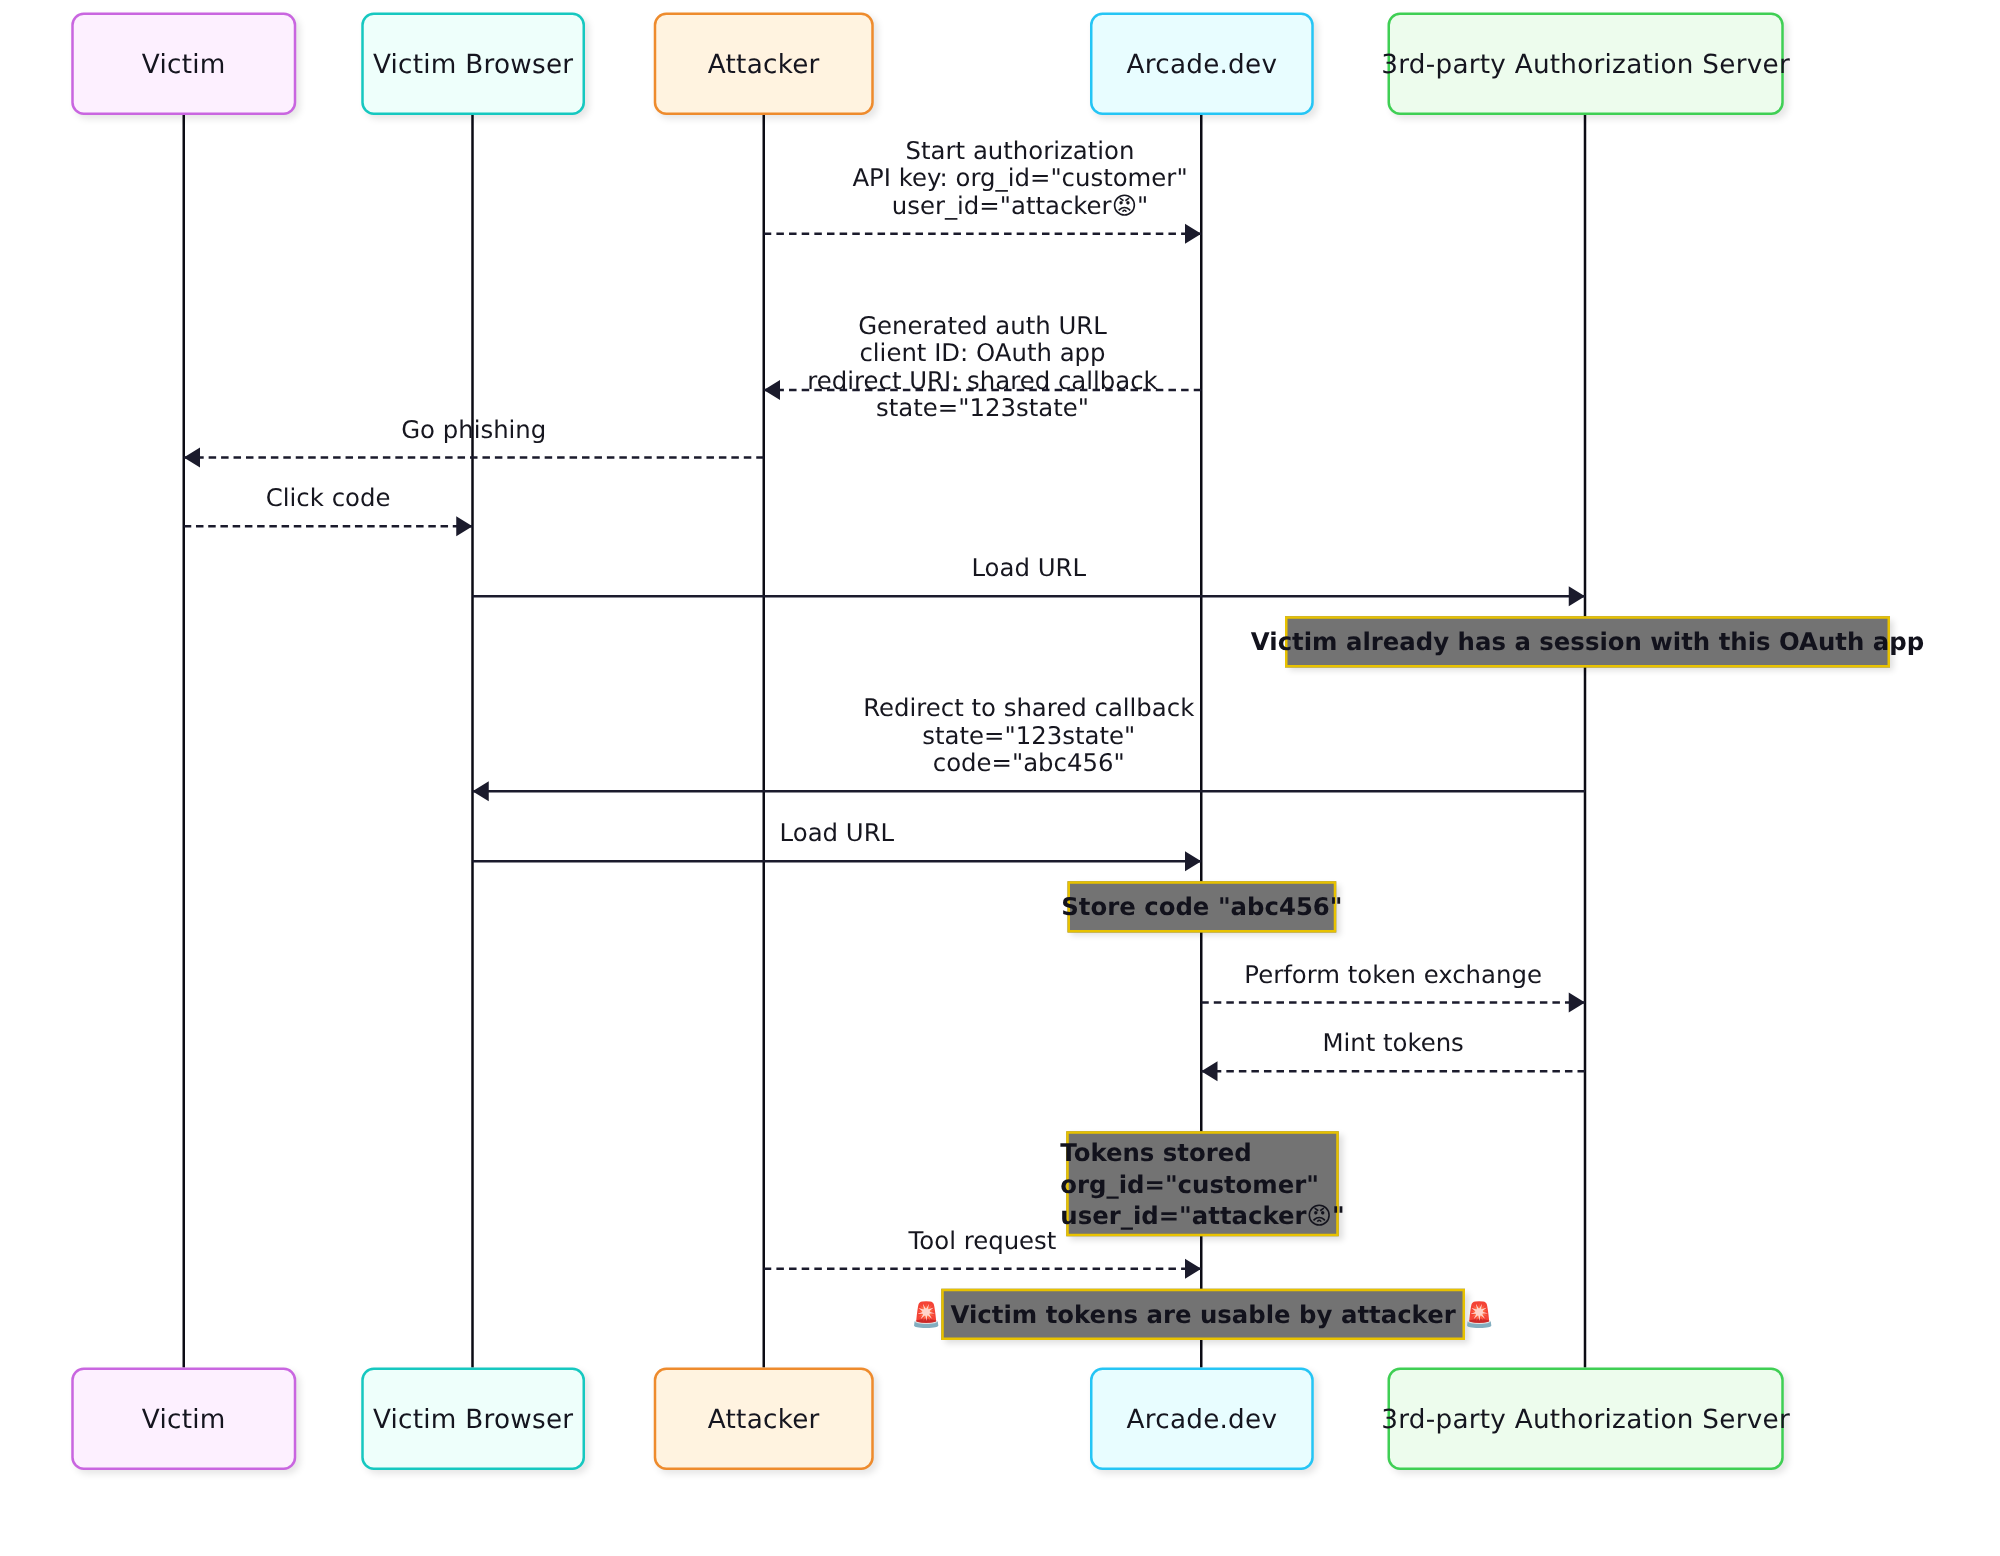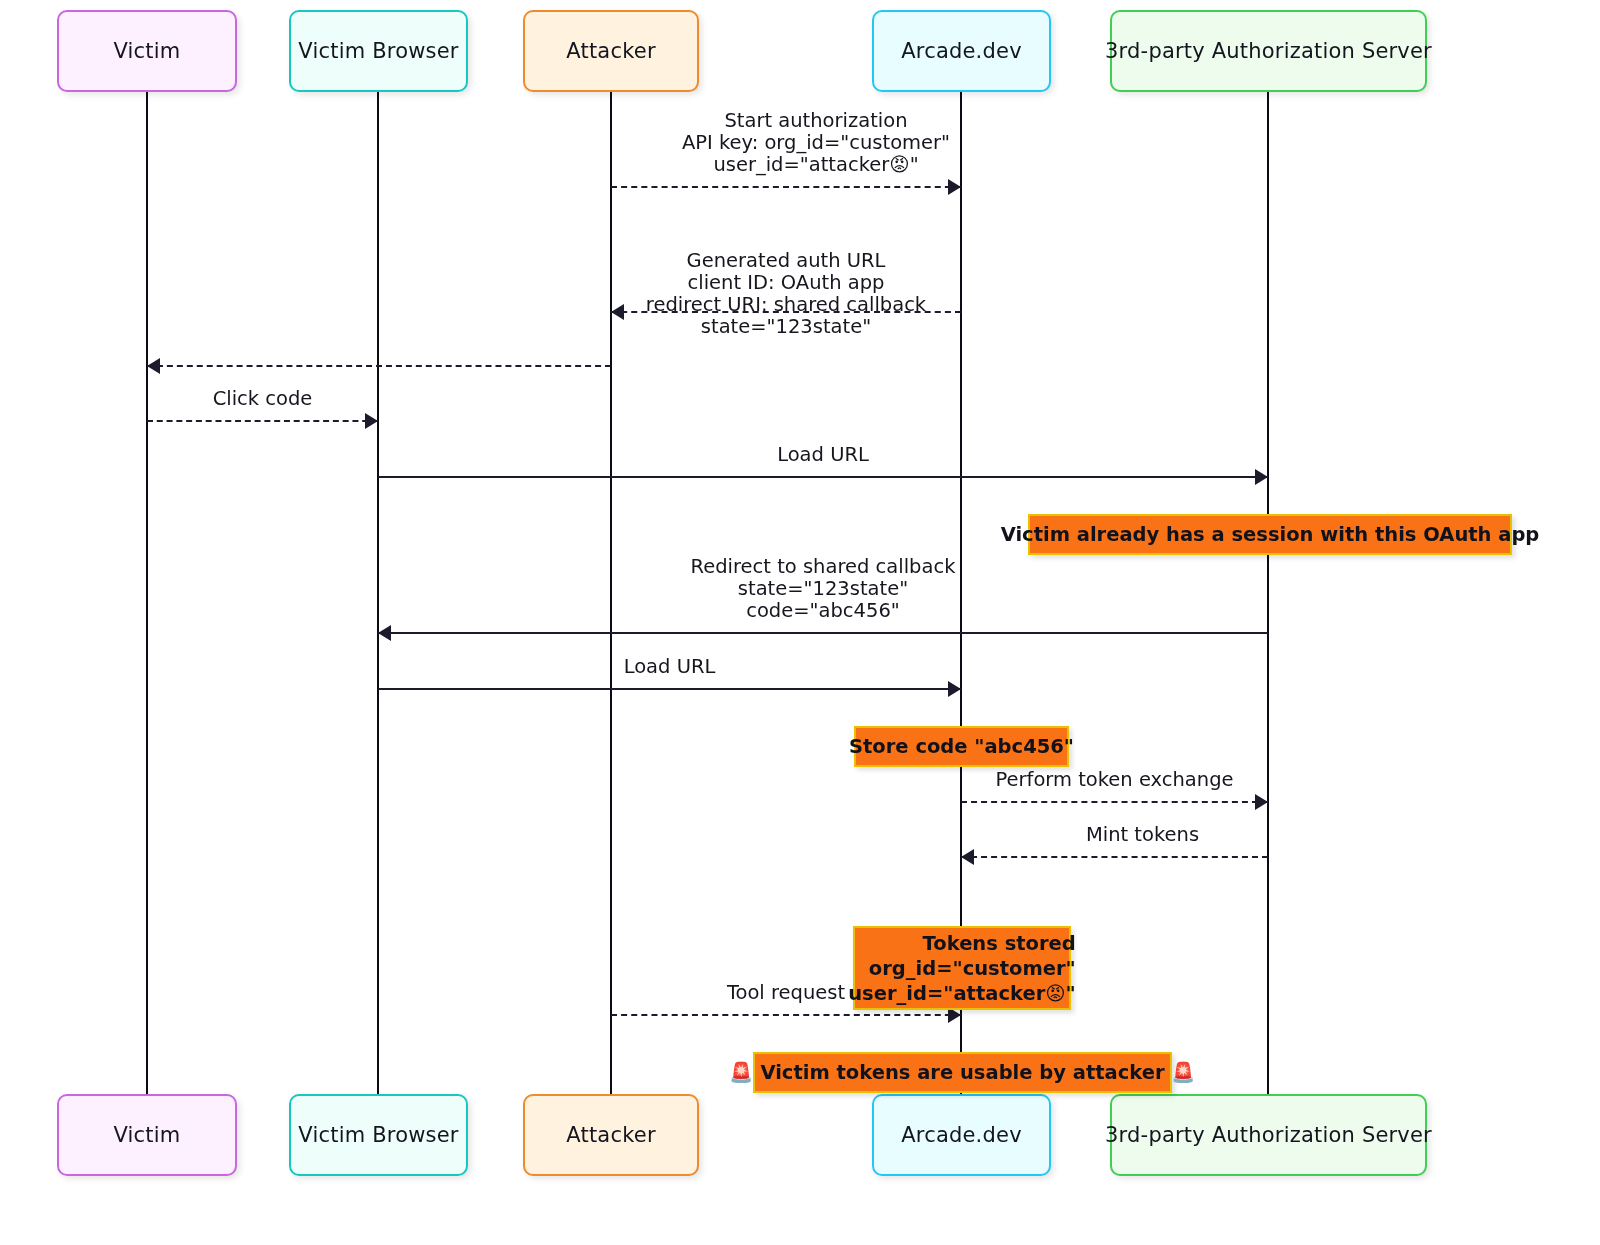--- a/index.html
+++ b/index.html
@@ -74,34 +74,33 @@
     font-size: 19.5px;
     line-height: 22px;
     color: #16161f;
     white-space: pre;
   }
 
   
   .note {
     position: absolute;
     box-sizing: border-box;
-    background: #f97316;
+    background: #737373;
     border: 2.5px solid #e8c200;
     color: #12121c;
     font-size: 19.5px;
     font-weight: bold;
     line-height: 25px;
-    text-align: right;
+    text-align: left;
     display: flex;
     align-items: center;
     justify-content: center;
     white-space: pre;
     box-shadow: 3px 3px 5px rgba(0,0,0,.13);
     padding: 4px 14px;
-    margin-top: 21px;
   }
 </style>
 </head>
 <body>
 
 <div id="diagram">
 
 <div class="lifeline" title="Victim" style="left: 145.75px; top: 92px; height: 1002px;"></div>
     <div class="lifeline" title="Victim Browser" style="left: 376.75px; top: 92px; height: 1002px;"></div>
     <div class="lifeline" title="Attacker" style="left: 609.75px; top: 92px; height: 1002px;"></div>
@@ -143,40 +142,41 @@
 API key: org_id="customer"
 user_id="attacker😡"</div>
     <div class="msg dotted" style="left: 611px; width: 350px; top: 311px;"></div>
     <div class="arrowhead left" style="top: 304px; left: 611px;"></div>
     <div class="msg-label" style="left: 611px; width: 350px; top: 210px; margin-top: 40px;">Generated auth URL
 client ID: OAuth app
 redirect URI: shared callback
 state="123state"</div>
     <div class="msg dotted" style="left: 147px; width: 464px; top: 365px;"></div>
     <div class="arrowhead left" style="top: 358px; left: 147px;"></div>
+    <div class="msg-label" style="left: 147px; width: 464px; top: 333px;">Go phishing</div>
     <div class="msg dotted" style="left: 147px; width: 231px; top: 420px;"></div>
     <div class="arrowhead right" style="top: 413px; left: 365px;"></div>
     <div class="msg-label" style="left: 147px; width: 231px; top: 388px;">Click code</div>
     <div class="msg solid" style="left: 378px; width: 890px; top: 476px;"></div>
     <div class="arrowhead right" style="top: 469px; left: 1255px;"></div>
     <div class="msg-label" style="left: 378px; width: 890px; top: 444px;">Load URL</div>
     <div class="msg solid" style="left: 378px; width: 890px; top: 632px;"></div>
     <div class="arrowhead left" style="top: 625px; left: 378px;"></div>
     <div class="msg-label" style="left: 378px; width: 890px; top: 556px;">Redirect to shared callback
 state="123state"
 code="abc456"</div>
     <div class="msg solid" style="left: 378px; width: 583px; top: 688px;"></div>
     <div class="arrowhead right" style="top: 681px; left: 948px;"></div>
     <div class="msg-label" style="left: 378px; width: 583px; top: 656px;">Load URL</div>
     <div class="msg dotted" style="left: 961px; width: 307px; top: 801px;"></div>
     <div class="arrowhead right" style="top: 794px; left: 1255px;"></div>
     <div class="msg-label" style="left: 961px; width: 307px; top: 769px;">Perform token exchange</div>
     <div class="msg dotted" style="left: 961px; width: 307px; top: 856px;"></div>
     <div class="arrowhead left" style="top: 849px; left: 961px;"></div>
-    <div class="msg-label" style="left: 961px; width: 307px; top: 824px; margin-left: 28px;">Mint tokens</div>
+    <div class="msg-label" style="left: 961px; width: 307px; top: 824px;">Mint tokens</div>
     <div class="msg dotted" style="left: 611px; width: 350px; top: 1014px;"></div>
     <div class="arrowhead right" style="top: 1007px; left: 948px;"></div>
     <div class="msg-label" style="left: 611px; width: 350px; top: 982px;">Tool request</div>
     <div class="note" style="left: 1028px; top: 493px; width: 484px; height: 41px;">Victim already has a session with this OAuth app</div>
     <div class="note" style="left: 854px; top: 705px; width: 215px; height: 41px;">Store code "abc456"</div>
     <div class="note" style="left: 853px; top: 905px; width: 218px; height: 84px;">Tokens stored
 org_id="customer"
 user_id="attacker😡"</div>
     <div class="note" style="left: 753px; top: 1031px; width: 419px; height: 41px;">🚨 Victim tokens are usable by attacker 🚨</div>
   </div>

